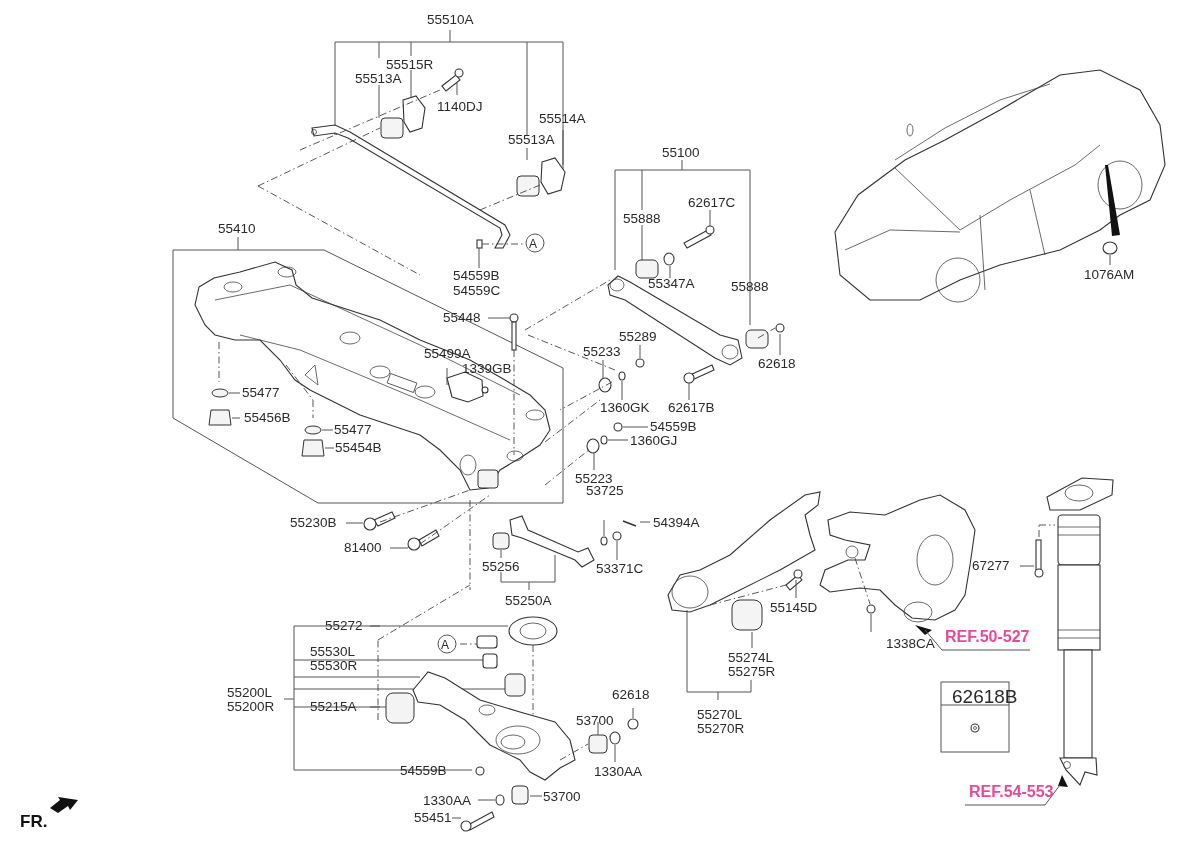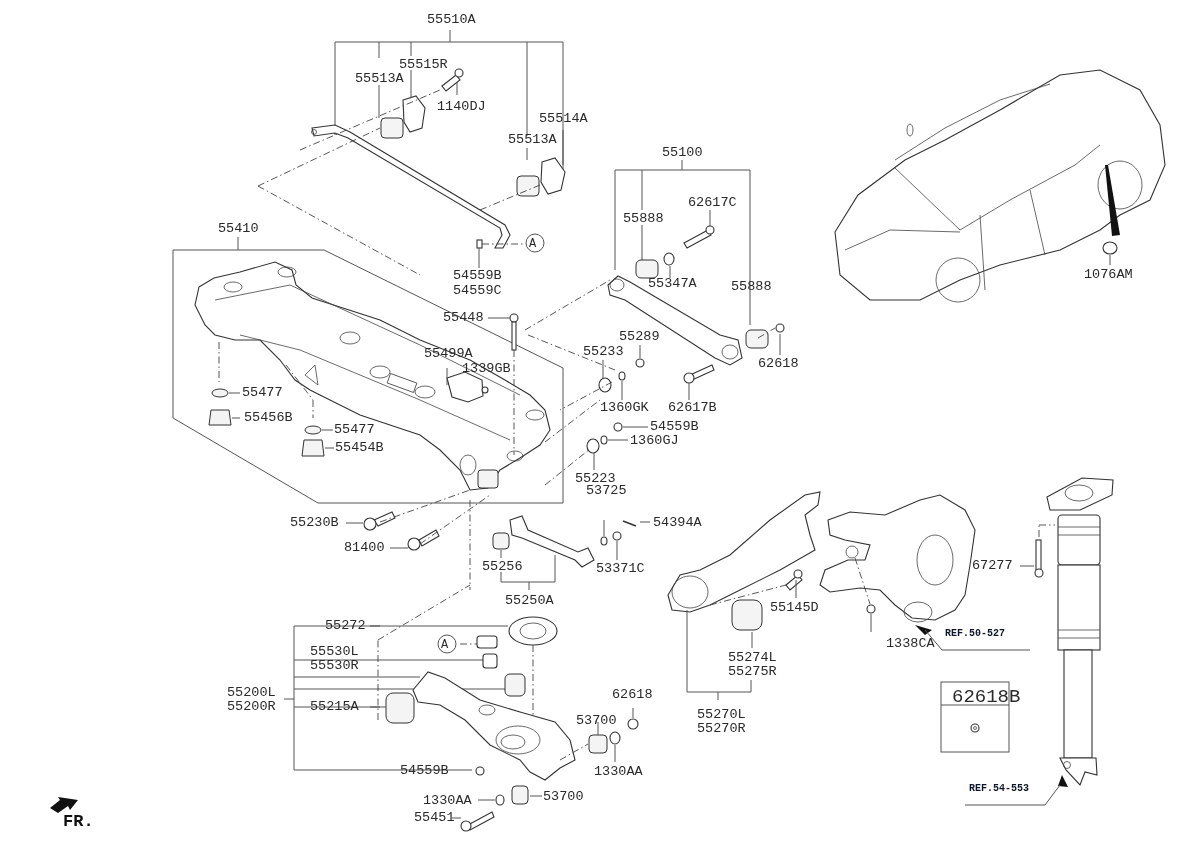--- a/index.html
+++ b/index.html
@@ -1,20 +1,20 @@
 <!DOCTYPE html>
 <html><head>
 <meta charset="utf-8">
 <style>
   html,body{margin:0;padding:0;background:#fff;}
-  #stage{position:relative;width:1179px;height:848px;background:#ffffff;overflow:hidden;font-family:Liberation Mono, monospace;color:#222;}
+  #stage{position:relative;width:1179px;height:848px;background:#ffffff;overflow:hidden;font-family:Liberation Sans, sans-serif;color:#222;}
   svg#art{position:absolute;left:0;top:0;width:1179px;height:848px;}
   .lbl{position:absolute;font-size:13.5px;line-height:14px;white-space:nowrap;color:#2a2a2a;letter-spacing:0;cursor:pointer;}
-  .ref{position:absolute;font-size:10px;font-weight:bold;color:#0f172a;white-space:nowrap;cursor:pointer;}
-  .fr{position:absolute;font-size:17px;font-weight:bold;color:#111;margin-left:43px;}
+  .ref{position:absolute;font-size:16px;font-weight:bold;color:#ec4899;white-space:nowrap;cursor:pointer;}
+  .fr{position:absolute;font-size:17px;font-weight:bold;color:#111;}
   .boxlbl{position:absolute;font-size:19px;color:#2a2a2a;}
   .ln{stroke:#555;stroke-width:1;fill:none;}
   .dd{stroke:#444;stroke-width:0.9;fill:none;stroke-dasharray:7 3 1.5 3;}
   .part{stroke:#333;stroke-width:1.1;fill:#fff;}
   .part2{stroke:#333;stroke-width:1;fill:#f4f4f4;}
   .thin{stroke:#444;stroke-width:0.8;fill:none;}
 </style>
 </head>
 <body>
 
@@ -273,21 +273,21 @@
     <circle class="thin" cx="975" cy="728" r="1.5"></circle>
   </g>
 
   <circle class="ln" cx="535" cy="243" r="9"></circle>
   <circle class="ln" cx="447" cy="644" r="9"></circle>
 
   <path d="M50,808 L60,800 L58,797 L78,800 L70,810 L68,806 L58,813 Z" fill="#111"></path>
 </svg>
 
 <div class="lbl" style="left:427px;top:13px">55510A</div>
-<div class="lbl" style="left:399px;top:58px">55515R</div>
+<div class="lbl" style="left:386px;top:58px">55515R</div>
 <div class="lbl" style="left:355px;top:72px">55513A</div>
 <div class="lbl" style="left:437px;top:100px">1140DJ</div>
 <div class="lbl" style="left:539px;top:112px">55514A</div>
 <div class="lbl" style="left:508px;top:133px">55513A</div>
 <div class="lbl" style="left:453px;top:269px">54559B</div>
 <div class="lbl" style="left:453px;top:284px">54559C</div>
 <div class="lbl" style="left:529px;top:237px;font-size:12px">A</div>
 
 <div class="lbl" style="left:218px;top:222px">55410</div>
 <div class="lbl" style="left:443px;top:311px">55448</div>

